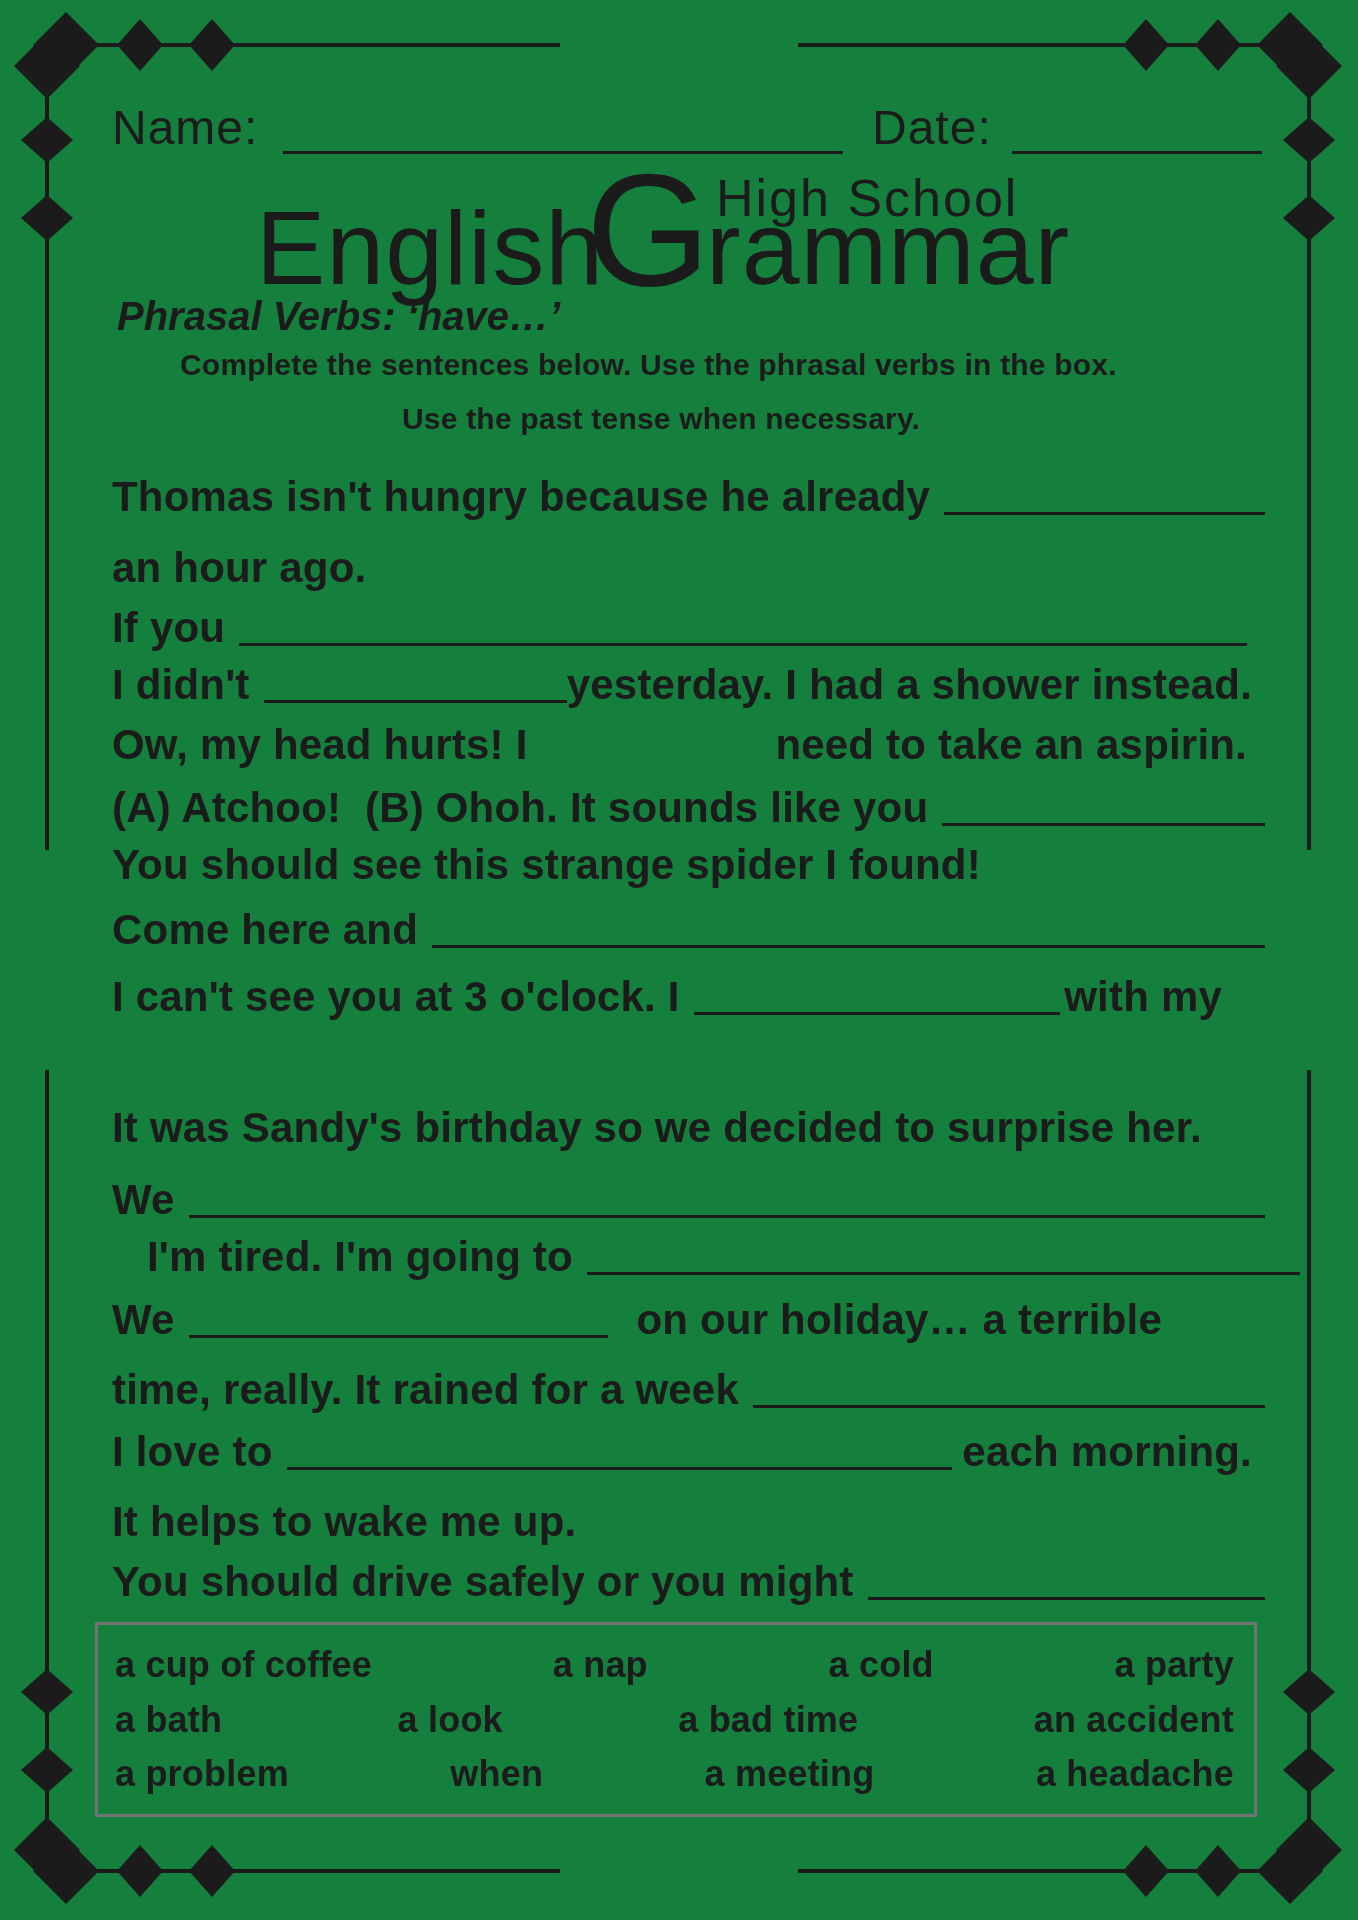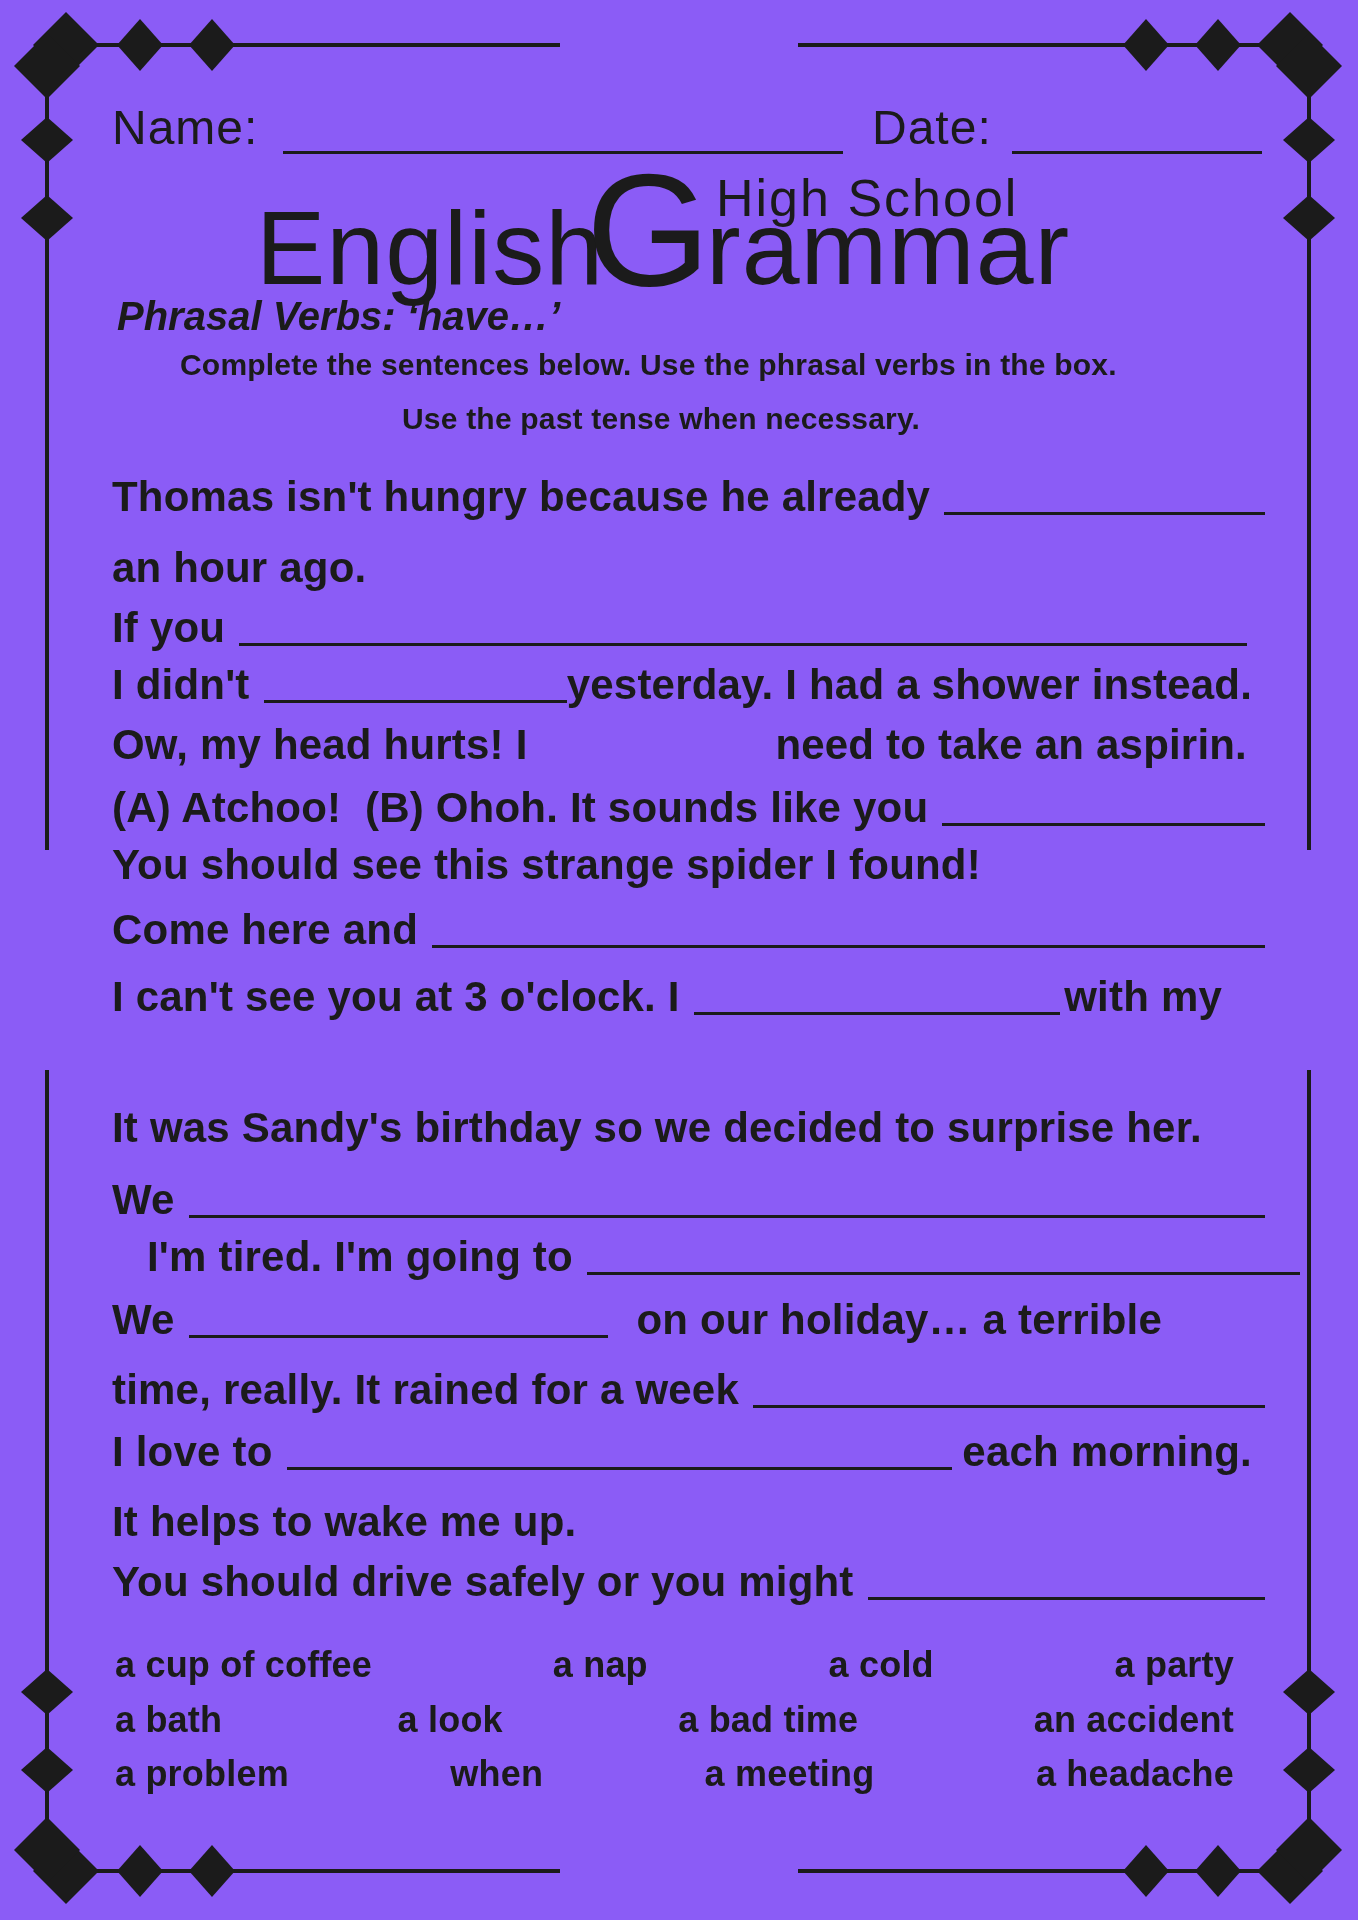--- a/index.html
+++ b/index.html
@@ -1,17 +1,17 @@
 <!DOCTYPE html>
 <html><head>
 <meta charset="utf-8">
 <style>
   html,body{margin:0;padding:0;background:#e8e8e8;}
   .page{
-    position:relative;width:1358px;height:1920px;background:#8b5cf6;
+    position:relative;width:1358px;height:1920px;background:#15803d;
     font-family:"Liberation Sans",sans-serif;color:#1b1b1b;overflow:hidden;
     margin:0 auto;
   }
   
   .bline{position:absolute;background:#1b1b1b;}
   .dia{position:absolute;background:#1b1b1b;
        clip-path:polygon(50% 0,100% 50%,50% 100%,0 50%);}
   
   .lbl{position:absolute;font-size:48px;font-weight:400;line-height:1;letter-spacing:1px;}
   .wline{position:absolute;height:3px;background:#1b1b1b;}
@@ -23,21 +23,21 @@
   .instr{position:absolute;font-size:30px;font-weight:700;line-height:1;letter-spacing:.2px;}
   
   .line{position:absolute;left:112px;height:52px;display:flex;align-items:flex-end;
         font-size:42px;font-weight:700;letter-spacing:.2px;}
   .line .t{white-space:pre;line-height:1;}
   .blank{flex:1 1 auto;border-bottom:3px solid #1b1b1b;margin:0 0 3px 14px;min-width:40px;}
   .gapsp{flex:1 1 auto;margin:0;}
   .post{margin-left:4px;}
   
   .bank{position:absolute;left:95px;top:1622px;width:1162px;height:195px;
-        border:3px solid #8b5cf6;box-sizing:border-box;
+        border:3px solid #737373;box-sizing:border-box;
         display:flex;flex-direction:column;justify-content:space-evenly;
         padding:4px 20px 4px 17px;}
   .bank-row{display:flex;justify-content:space-between;align-items:center;
             font-size:36px;font-weight:700;letter-spacing:.2px;}
   .bank-row .w{white-space:pre;line-height:1;}
 </style>
 </head>
 <body>
 
 <div class="page">

